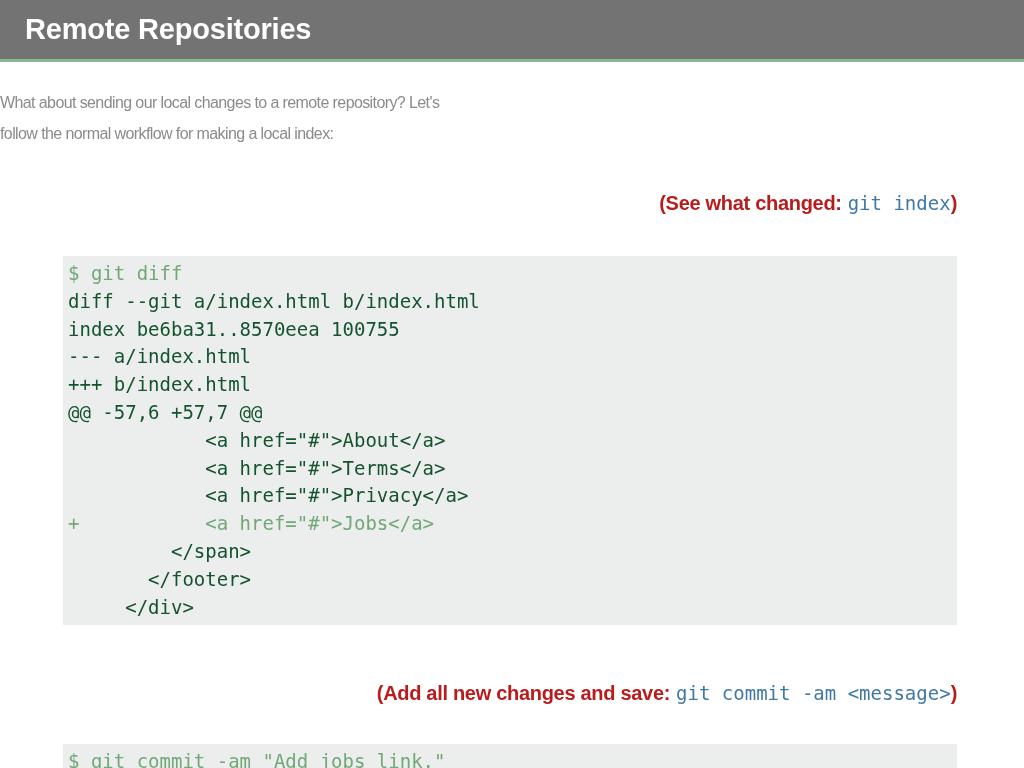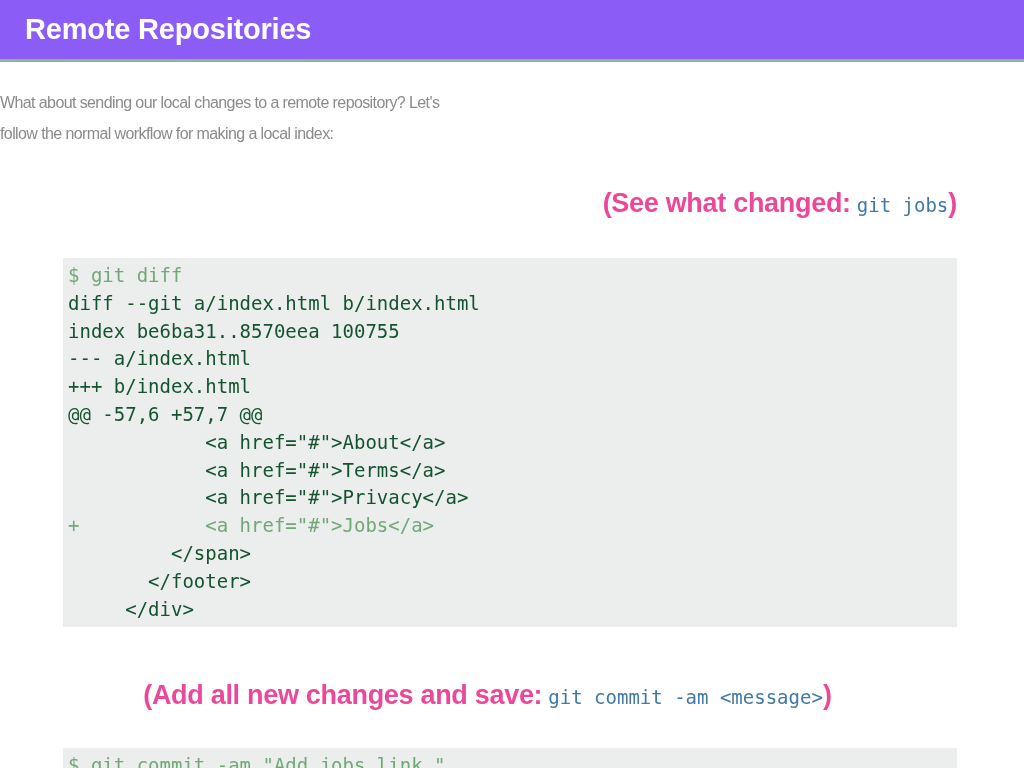--- a/index.html
+++ b/index.html
@@ -6,21 +6,21 @@
   .slide {
     width: 1024px;
     height: 768px;
     background: #ffffff;
     position: relative;
     overflow: hidden;
     font-family: "Liberation Sans", sans-serif;
   }
   .header-bar {
     height: 59px;
-    background: #8b5cf6;
+    background: #737373;
     border-bottom: 3px solid #8ab98d;
     display: flex;
     align-items: center;
     padding-left: 25px;
     box-sizing: content-box;
   }
   .header-title {
     color: #ffffff;
     font-size: 29px;
     font-weight: bold;
@@ -34,24 +34,24 @@
     line-height: 31px;
     letter-spacing: -0.6px;
   }
   .label-row {
     text-align: right;
     padding-right: 67px;
     line-height: 28px;
     white-space: pre;
   }
   .label-row.first { margin-top: 12px; }
-  .label-row.second { margin-top: 26px; text-align: center; }
+  .label-row.second { margin-top: 26px; }
   .label-bold {
-    color: #ec4899;
-    font-size: 27px;
+    color: #b91c1c;
+    font-size: 20px;
     font-weight: bold;
     letter-spacing: -0.3px;
   }
   .label-code {
     color: #4079a4;
     font-family: "DejaVu Sans Mono", monospace;
     font-size: 19px;
     margin-left: 6px;
   }
   .code-block {
@@ -80,21 +80,21 @@
   <div class="header-bar">
     <span class="header-title">Remote Repositories</span>
   </div>
 
   <div class="subtitle">
     <div>What about sending our local changes to a remote repository? Let's</div>
     <div>follow the normal workflow for making a local index:</div>
   </div>
 
   <div class="label-row first">
-    <span class="label-bold">(See what changed:</span><span class="label-code">git jobs</span><span class="label-bold">)</span>
+    <span class="label-bold">(See what changed:</span><span class="label-code">git index</span><span class="label-bold">)</span>
   </div>
 
   <div class="code-block first"><div class="code-line green">$ git diff</div><div class="code-line plain">diff --git a/index.html b/index.html</div><div class="code-line plain">index be6ba31..8570eea 100755</div><div class="code-line plain">--- a/index.html</div><div class="code-line plain">+++ b/index.html</div><div class="code-line plain">@@ -57,6 +57,7 @@</div><div class="code-line plain">            &lt;a href="#"&gt;About&lt;/a&gt;</div><div class="code-line plain">            &lt;a href="#"&gt;Terms&lt;/a&gt;</div><div class="code-line plain">            &lt;a href="#"&gt;Privacy&lt;/a&gt;</div><div class="code-line green">+           &lt;a href="#"&gt;Jobs&lt;/a&gt;</div><div class="code-line plain">         &lt;/span&gt;</div><div class="code-line plain">       &lt;/footer&gt;</div><div class="code-line plain">     &lt;/div&gt;</div></div>
 
   <div class="label-row second">
     <span class="label-bold">(Add all new changes and save:</span><span class="label-code">git commit -am &lt;message&gt;</span><span class="label-bold">)</span>
   </div>
 
   <div class="code-block second"><div class="code-line green">$ git commit -am "Add jobs link."</div></div>
 

